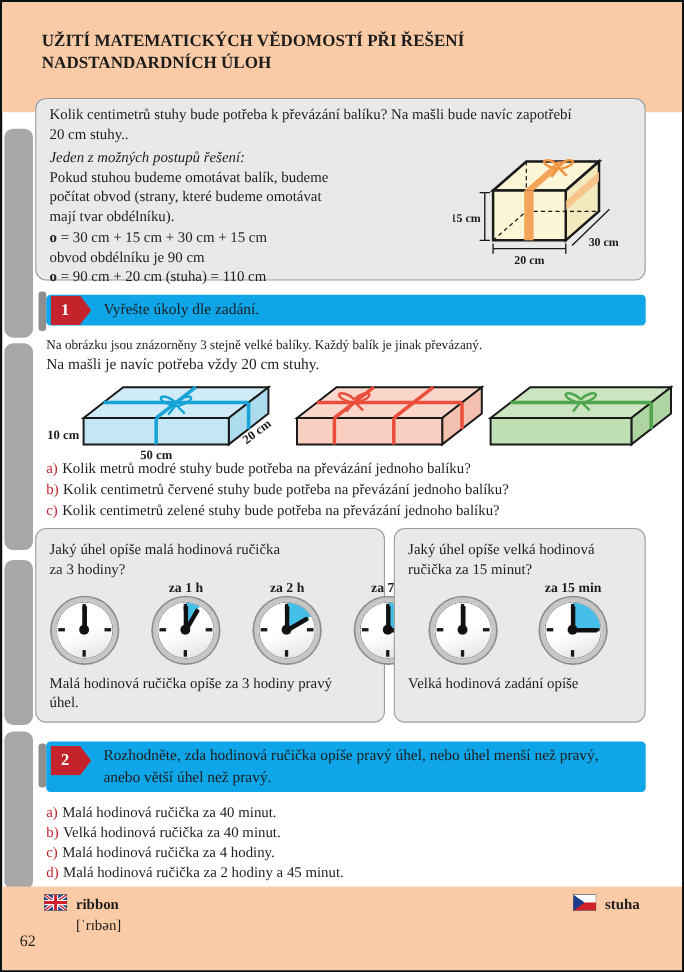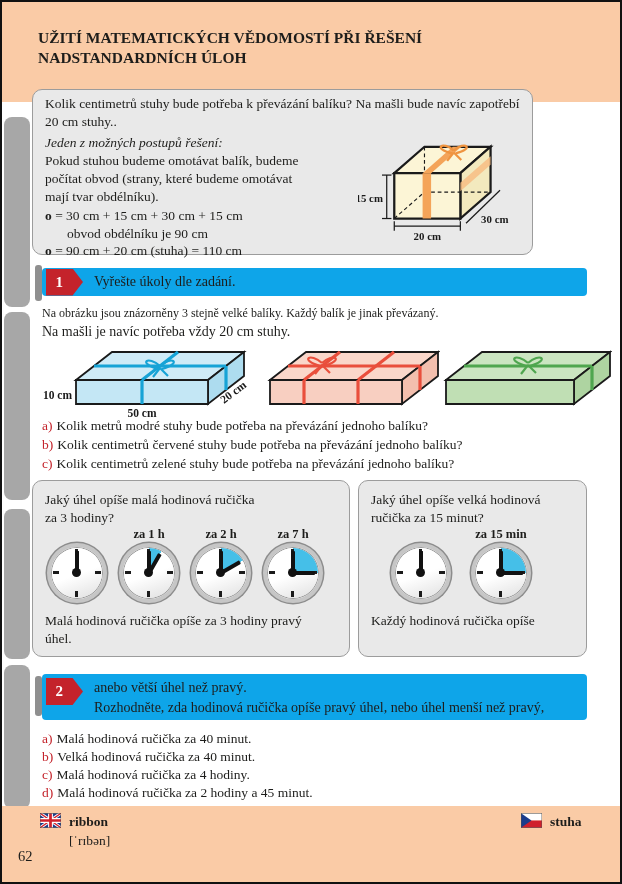--- a/index.html
+++ b/index.html
@@ -20,21 +20,21 @@
   
   .clip{position:absolute;width:7px;background:#8f8f8f;border-radius:3px;}
   .taskbar{position:absolute;left:40px;width:545px;background:#0ea5e9;border-radius:4px;}
   .badge{position:absolute;left:44px;width:37px;height:27px;background:#c4232b;
          clip-path:polygon(0 0,72% 0,100% 50%,72% 100%,0 100%);
          color:#fff;font-weight:bold;font-size:15px;line-height:27px;text-align:left;}
   .badge span{display:block;width:72%;text-align:center;}
   .qrow{position:absolute;font-size:13.5px;white-space:nowrap;}
   .qrow .letter{color:#c4232b;margin-right:4px;}
   
-  .clockrow{position:absolute;display:flex;}
+  .clockrow{position:absolute;display:flex;gap:20px;}
   .clockwrap{width:72px;text-align:center;}
   .clockwrap.wide{width:80px;}
   .clocklabel{font-size:12.5px;font-weight:bold;height:16px;line-height:14px;}
   .clock{position:relative;width:52px;height:52px;margin:0 auto;border:4px solid #c6c6c6;border-radius:50%;
          box-shadow:0 0 0 1.5px #8c8c8c, inset 0 0 0 1px #9a9a9a;background:#fff;}
   .clockface{position:absolute;inset:1px;border-radius:50%;}
   .tick{position:absolute;background:#1a1a1a;}
   .tick.t12{left:24px;top:2px;width:2.5px;height:6px;}
   .tick.t6{left:24px;bottom:2px;width:2.5px;height:6px;}
   .tick.t3{right:2px;top:24px;width:6px;height:2.5px;}
@@ -57,29 +57,29 @@
       <div>UŽITÍ MATEMATICKÝCH VĚDOMOSTÍ PŘI ŘEŠENÍ</div>
       <div>NADSTANDARDNÍCH ÚLOH</div>
     </div>
   </div>
 
   <div class="tab" style="top:115px;height:190px;"></div>
   <div class="tab" style="top:310px;height:188px;"></div>
   <div class="tab" style="top:507px;height:150px;"></div>
   <div class="tab" style="top:663px;height:144px;"></div>
 
-  <div class="infobox" style="left:30px;top:87px;width:501px;height:166px;">
+  <div class="infobox" style="left:30px;top:87px;width:555px;height:166px;">
     <div class="t" style="left:12px;top:5px;">Kolik centimetrů stuhy bude potřeba k převázání balíku? Na mašli bude navíc zapotřebí</div>
     <div class="t" style="left:12px;top:23px;">20 cm stuhy..</div>
     <div class="t italic" style="left:12px;top:44px;">Jeden z možných postupů řešení:</div>
     <div class="t" style="left:12px;top:62px;">Pokud stuhou budeme omotávat balík, budeme</div>
     <div class="t" style="left:12px;top:80px;">počítat obvod (strany, které budeme omotávat</div>
     <div class="t" style="left:12px;top:98px;">mají tvar obdélníku).</div>
     <div class="t" style="left:12px;top:117px;"><span class="bold">o</span><span> = 30 cm + 15 cm + 30 cm + 15 cm</span></div>
-    <div class="t" style="left:12px;top:135px;margin-left:22px;">obvod obdélníku je 90 cm</div>
+    <div class="t" style="left:12px;top:135px;">obvod obdélníku je 90 cm</div>
     <div class="t" style="left:12px;top:152px;"><span class="bold">o</span><span> = 90 cm + 20 cm (stuha) = 110 cm</span></div>
 
     <svg class="svgabs" style="right:8px;top:36px;" width="166" height="118" viewBox="0 0 175 125">
 
       <polygon points="38,50 70,22 140,22 108,50" fill="#fcf5d6" stroke="#1a1a1a" stroke-width="2.4"></polygon>
       <polygon points="108,50 140,22 140,70 108,98" fill="#f3e9be" stroke="#1a1a1a" stroke-width="2.4"></polygon>
       <polygon points="38,50 108,50 108,98 38,98" fill="#fcf5d6" stroke="#1a1a1a" stroke-width="2.4"></polygon>
 
       <g stroke="#1a1a1a" stroke-width="1.2" stroke-dasharray="4,3">
         <line x1="70" y1="22" x2="70" y2="70"></line>
@@ -275,28 +275,28 @@
           <div class="tick t12"></div>
             <div class="tick t3"></div>
           <div class="tick t6"></div>
             <div class="tick t9"></div>
           <div class="hand"></div>
           <div class="hand" style="transform: rotate(90deg);"></div>
           <div class="clockdot"></div>
         </div>
       </div>
     </div>
-    <div class="t" style="left:12px;top:131px;">Každý hodinová ručička opíše</div>
+    <div class="t" style="left:12px;top:131px;">Velká hodinová zadání opíše</div>
   </div>
 
   <div class="clip" style="left:33px;top:674px;height:40px;"></div>
   <div class="taskbar" style="top:672px;height:46px;">
     <div class="t" style="left:52px;top:4px;font-size:14px;line-height:19.5px;">
+      <div>Rozhodněte, zda hodinová ručička opíše pravý úhel, nebo úhel menší než pravý,</div>
       <div>anebo větší úhel než pravý.</div>
-      <div>Rozhodněte, zda hodinová ručička opíše pravý úhel, nebo úhel menší než pravý,</div>
     </div>
   </div>
   <div class="badge" style="top:676px;">
       <span>2</span>
     </div>
 
   <div class="qrow" style="left:40px;top:729px;">
     <span class="letter">a)</span><span>Malá hodinová ručička za 40 minut.</span>
   </div>
   <div class="qrow" style="left:40px;top:747px;">

